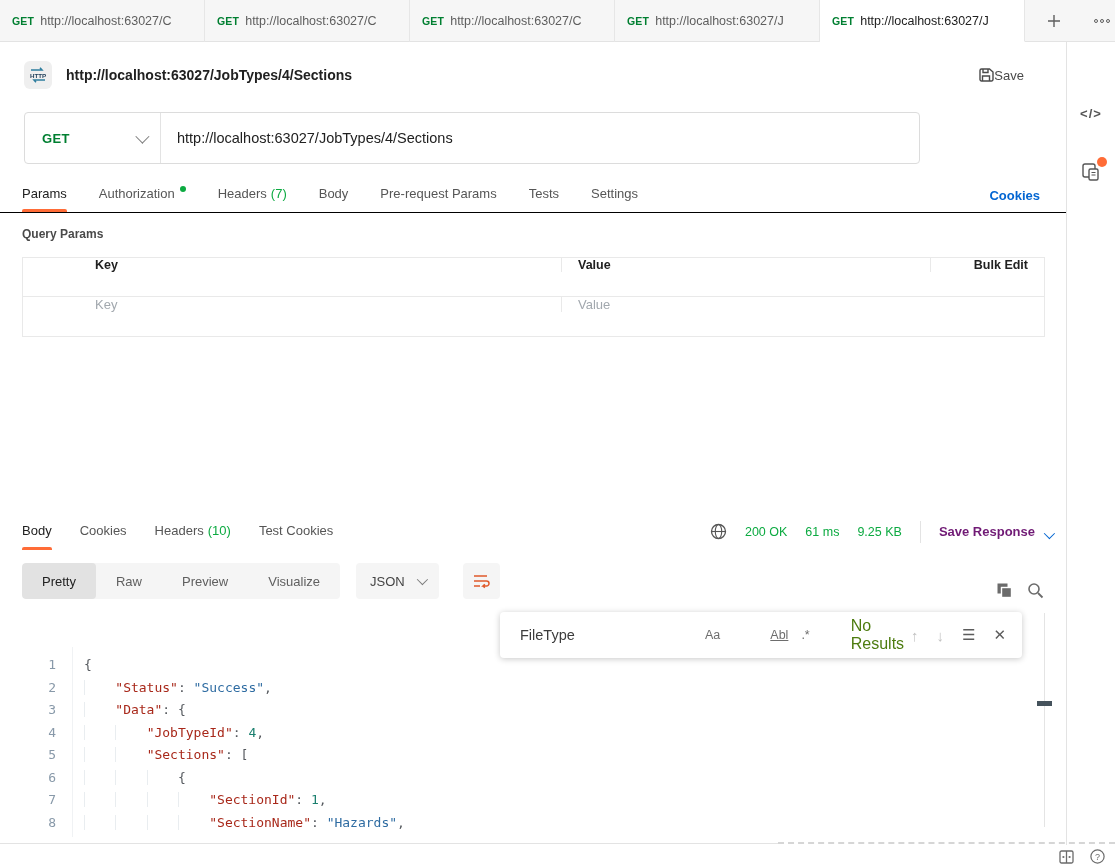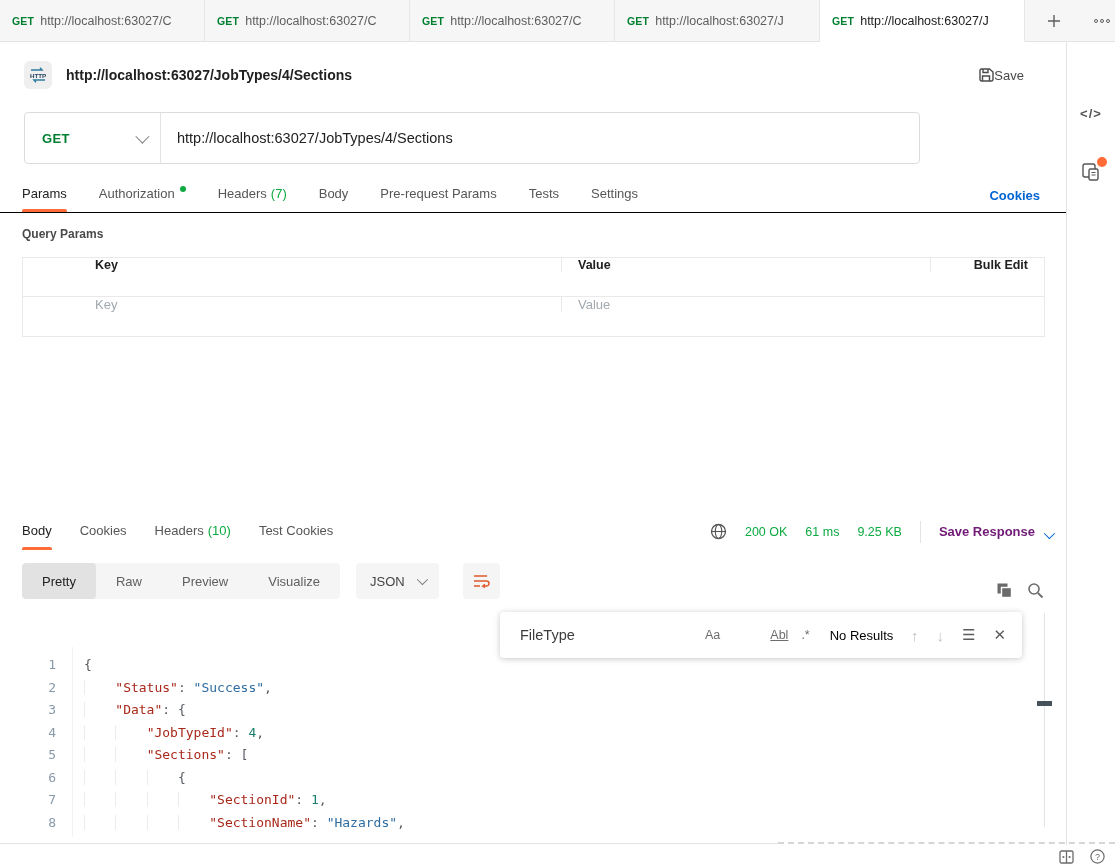--- a/index.html
+++ b/index.html
@@ -125,21 +125,21 @@
   .scroll-track { position:absolute; left:1044px; top:613px; width:1px; height:214px; background:#e4e4e4; }
   .scroll-thumb { position:absolute; left:1037px; top:701px; width:15px; height:5px; background:#45525c; cursor:grab; }
   
   .search-overlay { position:absolute; top:612px; left:500px; width:522px; height:46px;
     background:#fff; border-radius:4px; box-shadow:0 1px 6px rgba(0,0,0,.22); z-index:5;
     display:flex; align-items:center; }
   .search-input { border:none; outline:none; width:185px; margin-left:20px; font-size:14.5px;
     color:#3c3c3c; font-family:"Liberation Sans",sans-serif; }
   .s-opt { color:#6d6d6d; font-size:12.5px; cursor:pointer; margin-right:13px; }
   .s-word { text-decoration:underline;margin-left:37px; }
-  .s-results { color:#000000; font-size:13px; margin-left:7px; }
+  .s-results { color:#4d7c0f; font-size:16px; margin-left:28px; }
   .s-nav { margin-left:auto; display:flex; align-items:center; gap:18px; margin-right:16px; }
   .s-arrow { color:#c3c3c3; font-size:15px; cursor:default; }
   .s-lines, .s-close { color:#5c5c5c; font-size:15px; cursor:pointer; }
   
   .statusbar { position:absolute; top:845px; left:0; width:1115px; height:23px; background:#fff;
     display:flex; align-items:center; justify-content:flex-end; gap:16px; padding-right:10px; }
   svg { display:block; }
 </style>
 </head>
 <body>

